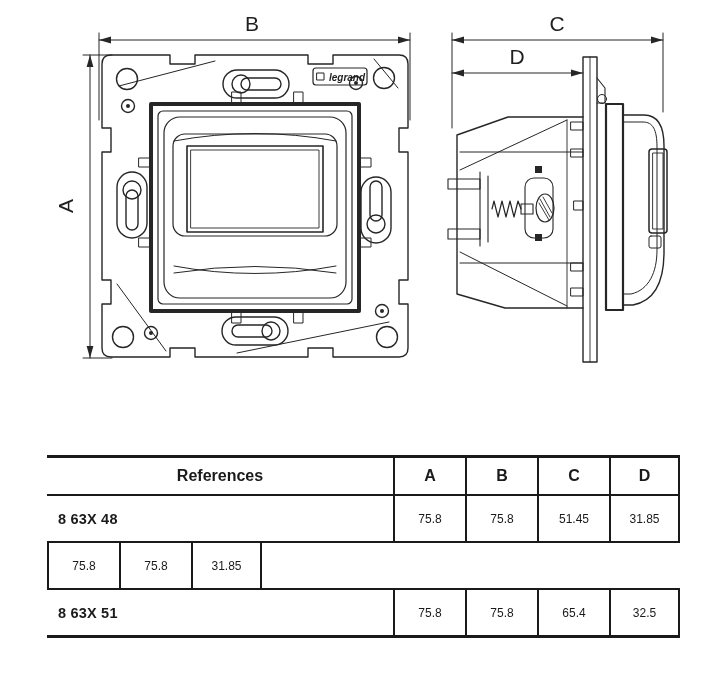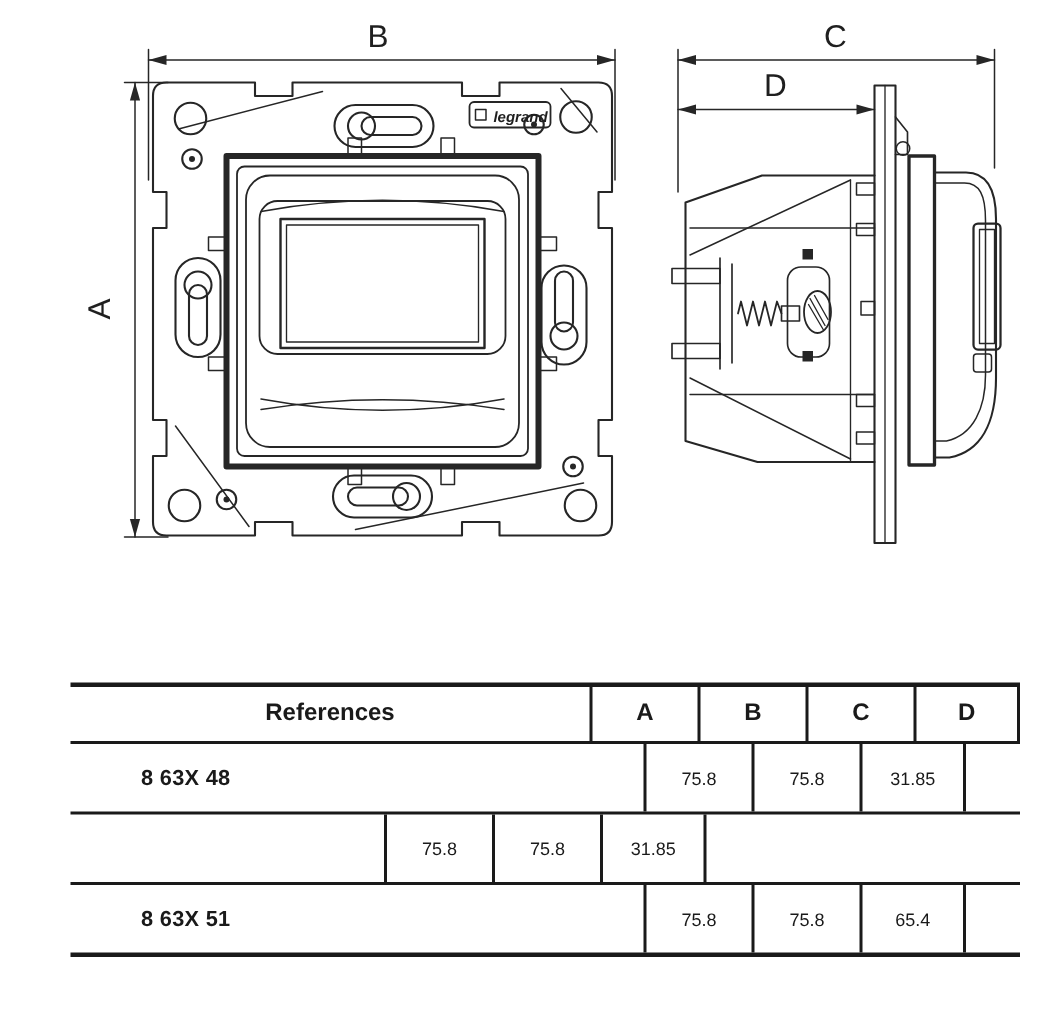--- a/index.html
+++ b/index.html
@@ -15,21 +15,21 @@
               border-top:3px solid #1a1a1a;border-bottom:3px solid #1a1a1a;}
   .t-row{display:flex;align-items:stretch;}
   .t-row + .t-row{border-top:2px solid #1a1a1a;}
   .cell{display:flex;align-items:center;justify-content:center;box-sizing:border-box;}
   .c-ref{width:346px;justify-content:flex-start;padding-left:11px;}
   .c-num{width:72px;border-left:2px solid #1a1a1a;}
   .c-num:last-child{border-right:2px solid #1a1a1a;width:71px;}
   .hdr{height:36px;}
   .hdr .cell{font-weight:bold;font-size:16px;}
   .hdr .c-ref{justify-content:center;padding-left:0;}
-  .drow{height:45px;justify-content:center;}
+  .drow{height:45px;}
   .drow .c-ref{font-weight:bold;font-size:14.5px;letter-spacing:0.2px;}
   .drow .c-num{font-size:12px;}
 </style>
 </head>
 <body>
 
 <div class="page">
 
   <svg class="drawing" width="708" height="450" viewBox="0 0 708 450" fill="none" stroke="#262626" stroke-width="1.4" stroke-linejoin="round" stroke-linecap="round">
 
@@ -198,29 +198,31 @@
       <div class="cell c-num">A</div>
       <div class="cell c-num">B</div>
       <div class="cell c-num">C</div>
       <div class="cell c-num">D</div>
     </div>
 
     <div class="t-row drow">
       <div class="cell c-ref">8 63X 48</div>
       <div class="cell c-num">75.8</div>
       <div class="cell c-num">75.8</div>
+      <div class="cell c-num">51.45</div>
       <div class="cell c-num">31.85</div>
     </div>
 
     <div class="t-row drow">
       <div class="cell c-num">75.8</div>
       <div class="cell c-num">75.8</div>
       <div class="cell c-num">31.85</div>
     </div>
 
     <div class="t-row drow">
       <div class="cell c-ref">8 63X 51</div>
       <div class="cell c-num">75.8</div>
       <div class="cell c-num">75.8</div>
       <div class="cell c-num">65.4</div>
+      <div class="cell c-num">32.5</div>
     </div>
   </div>
 </div>
 
 </body></html>

